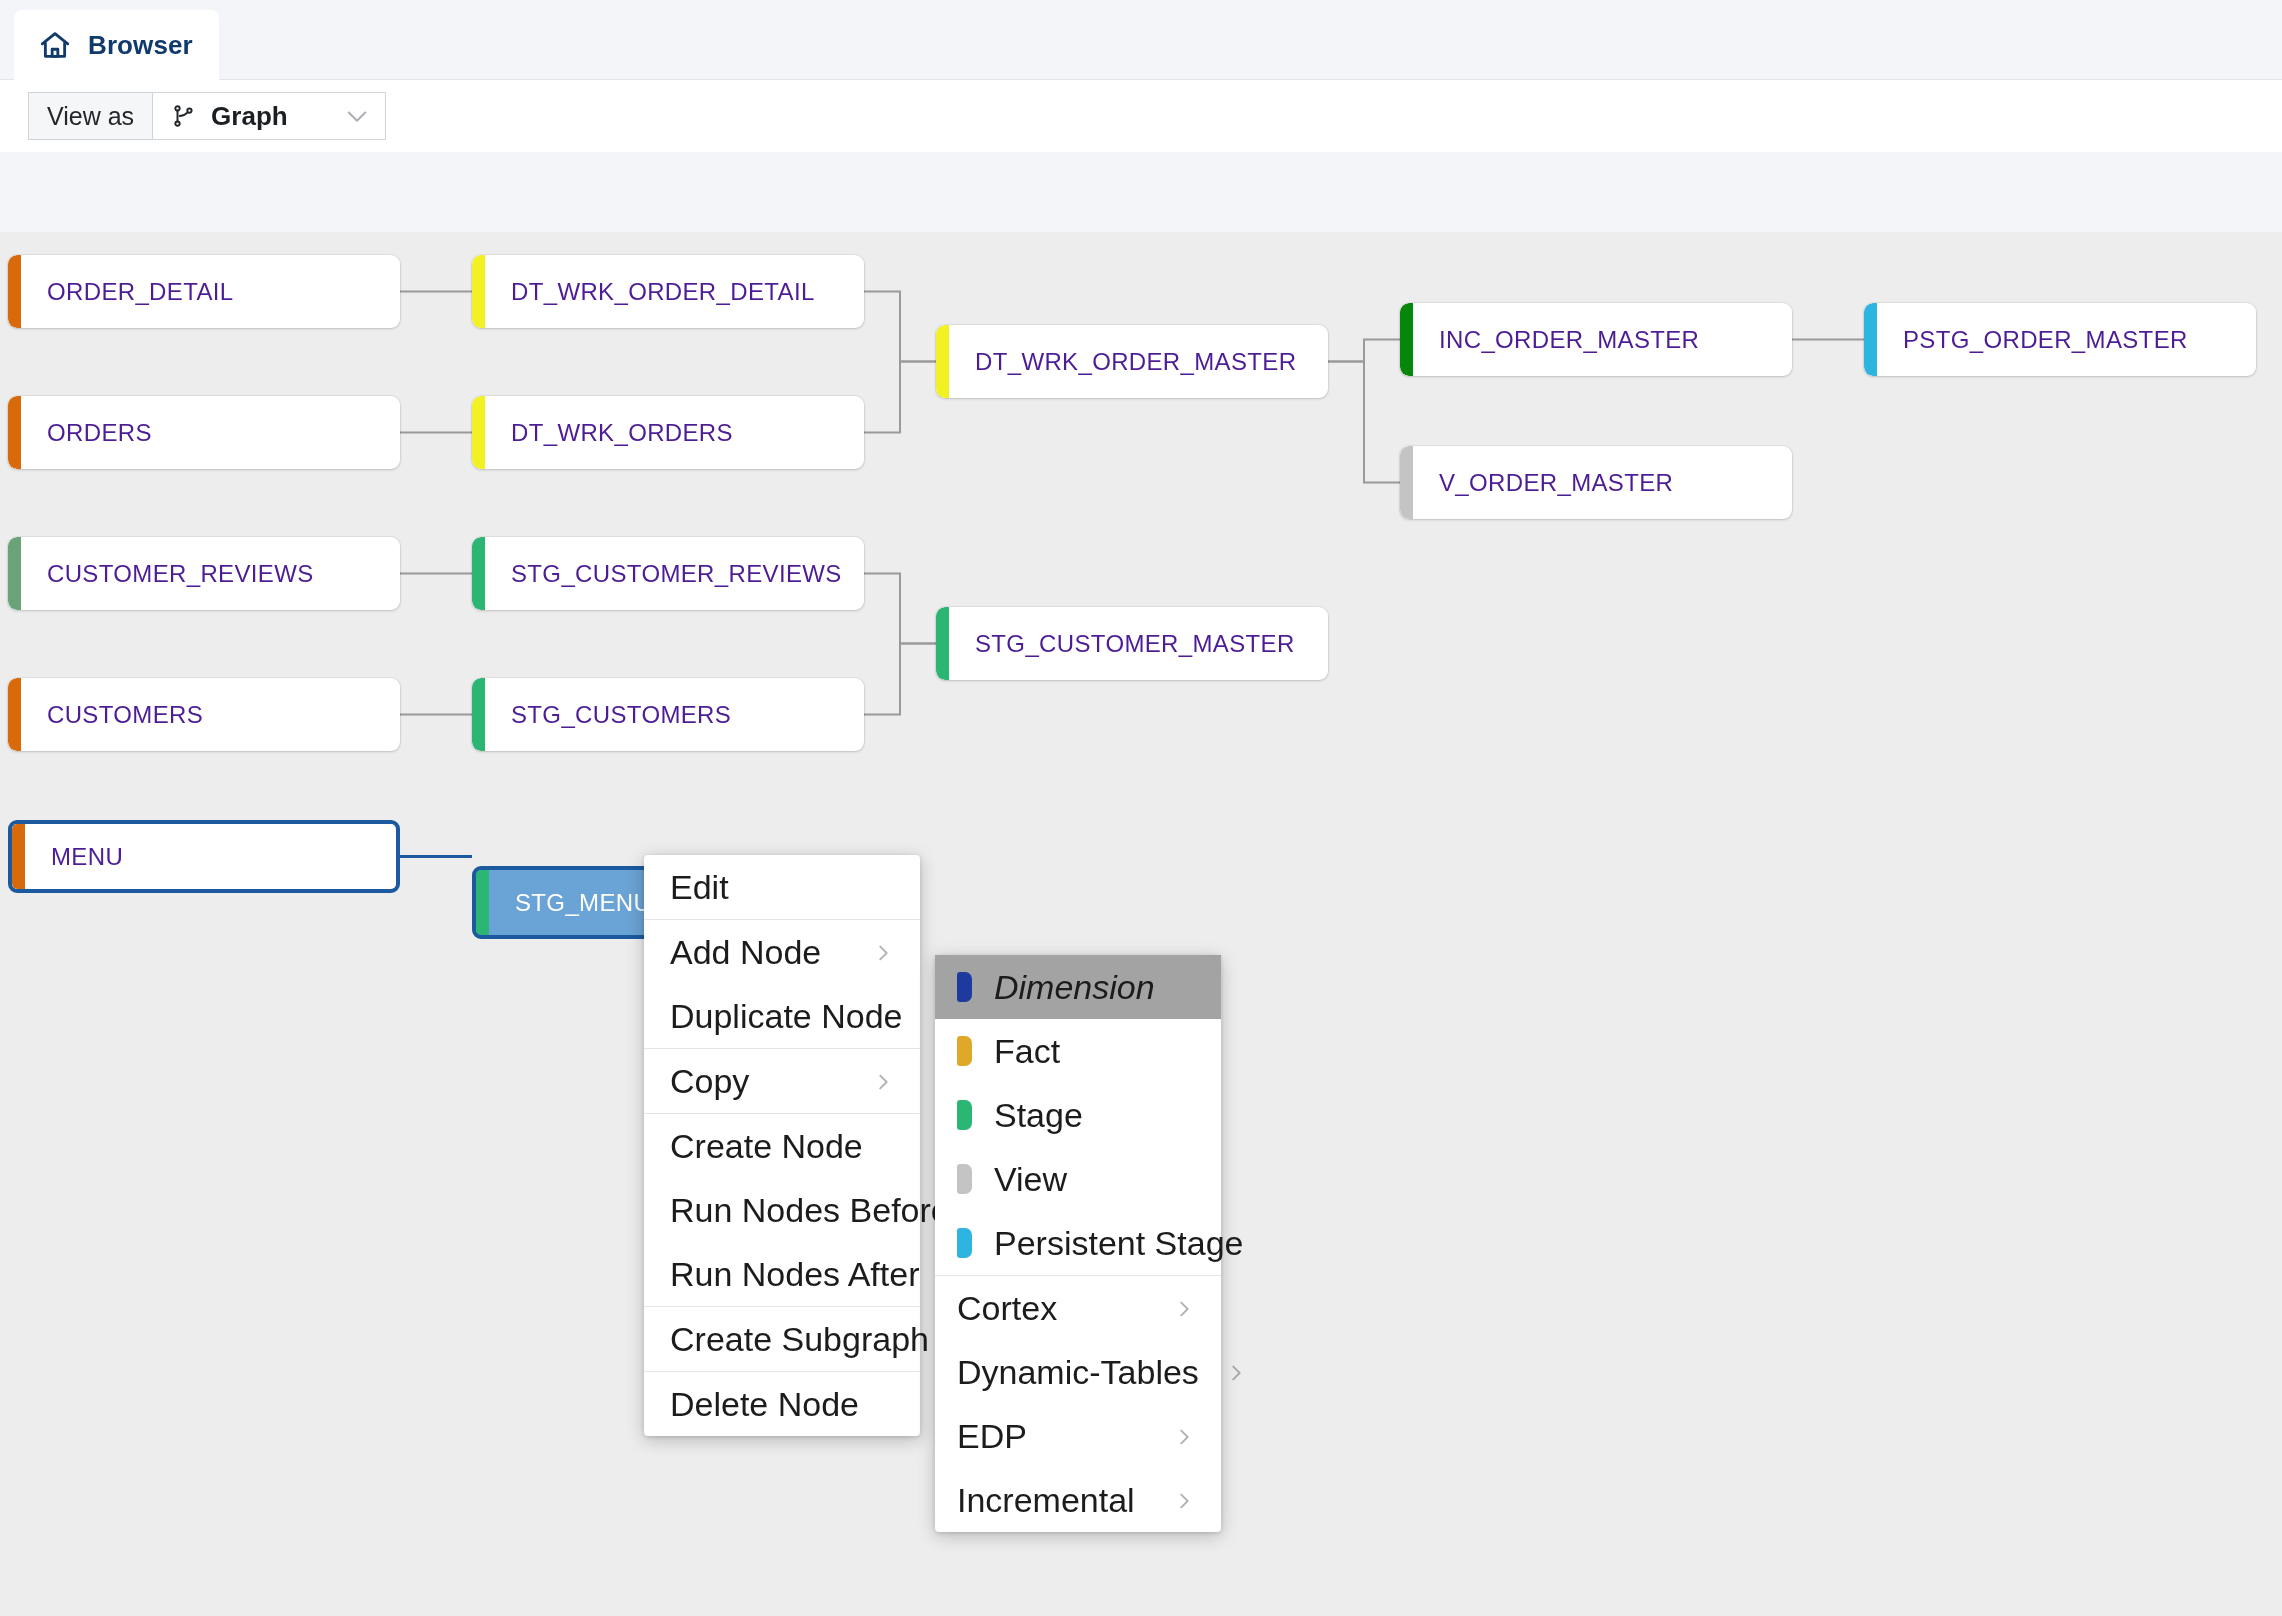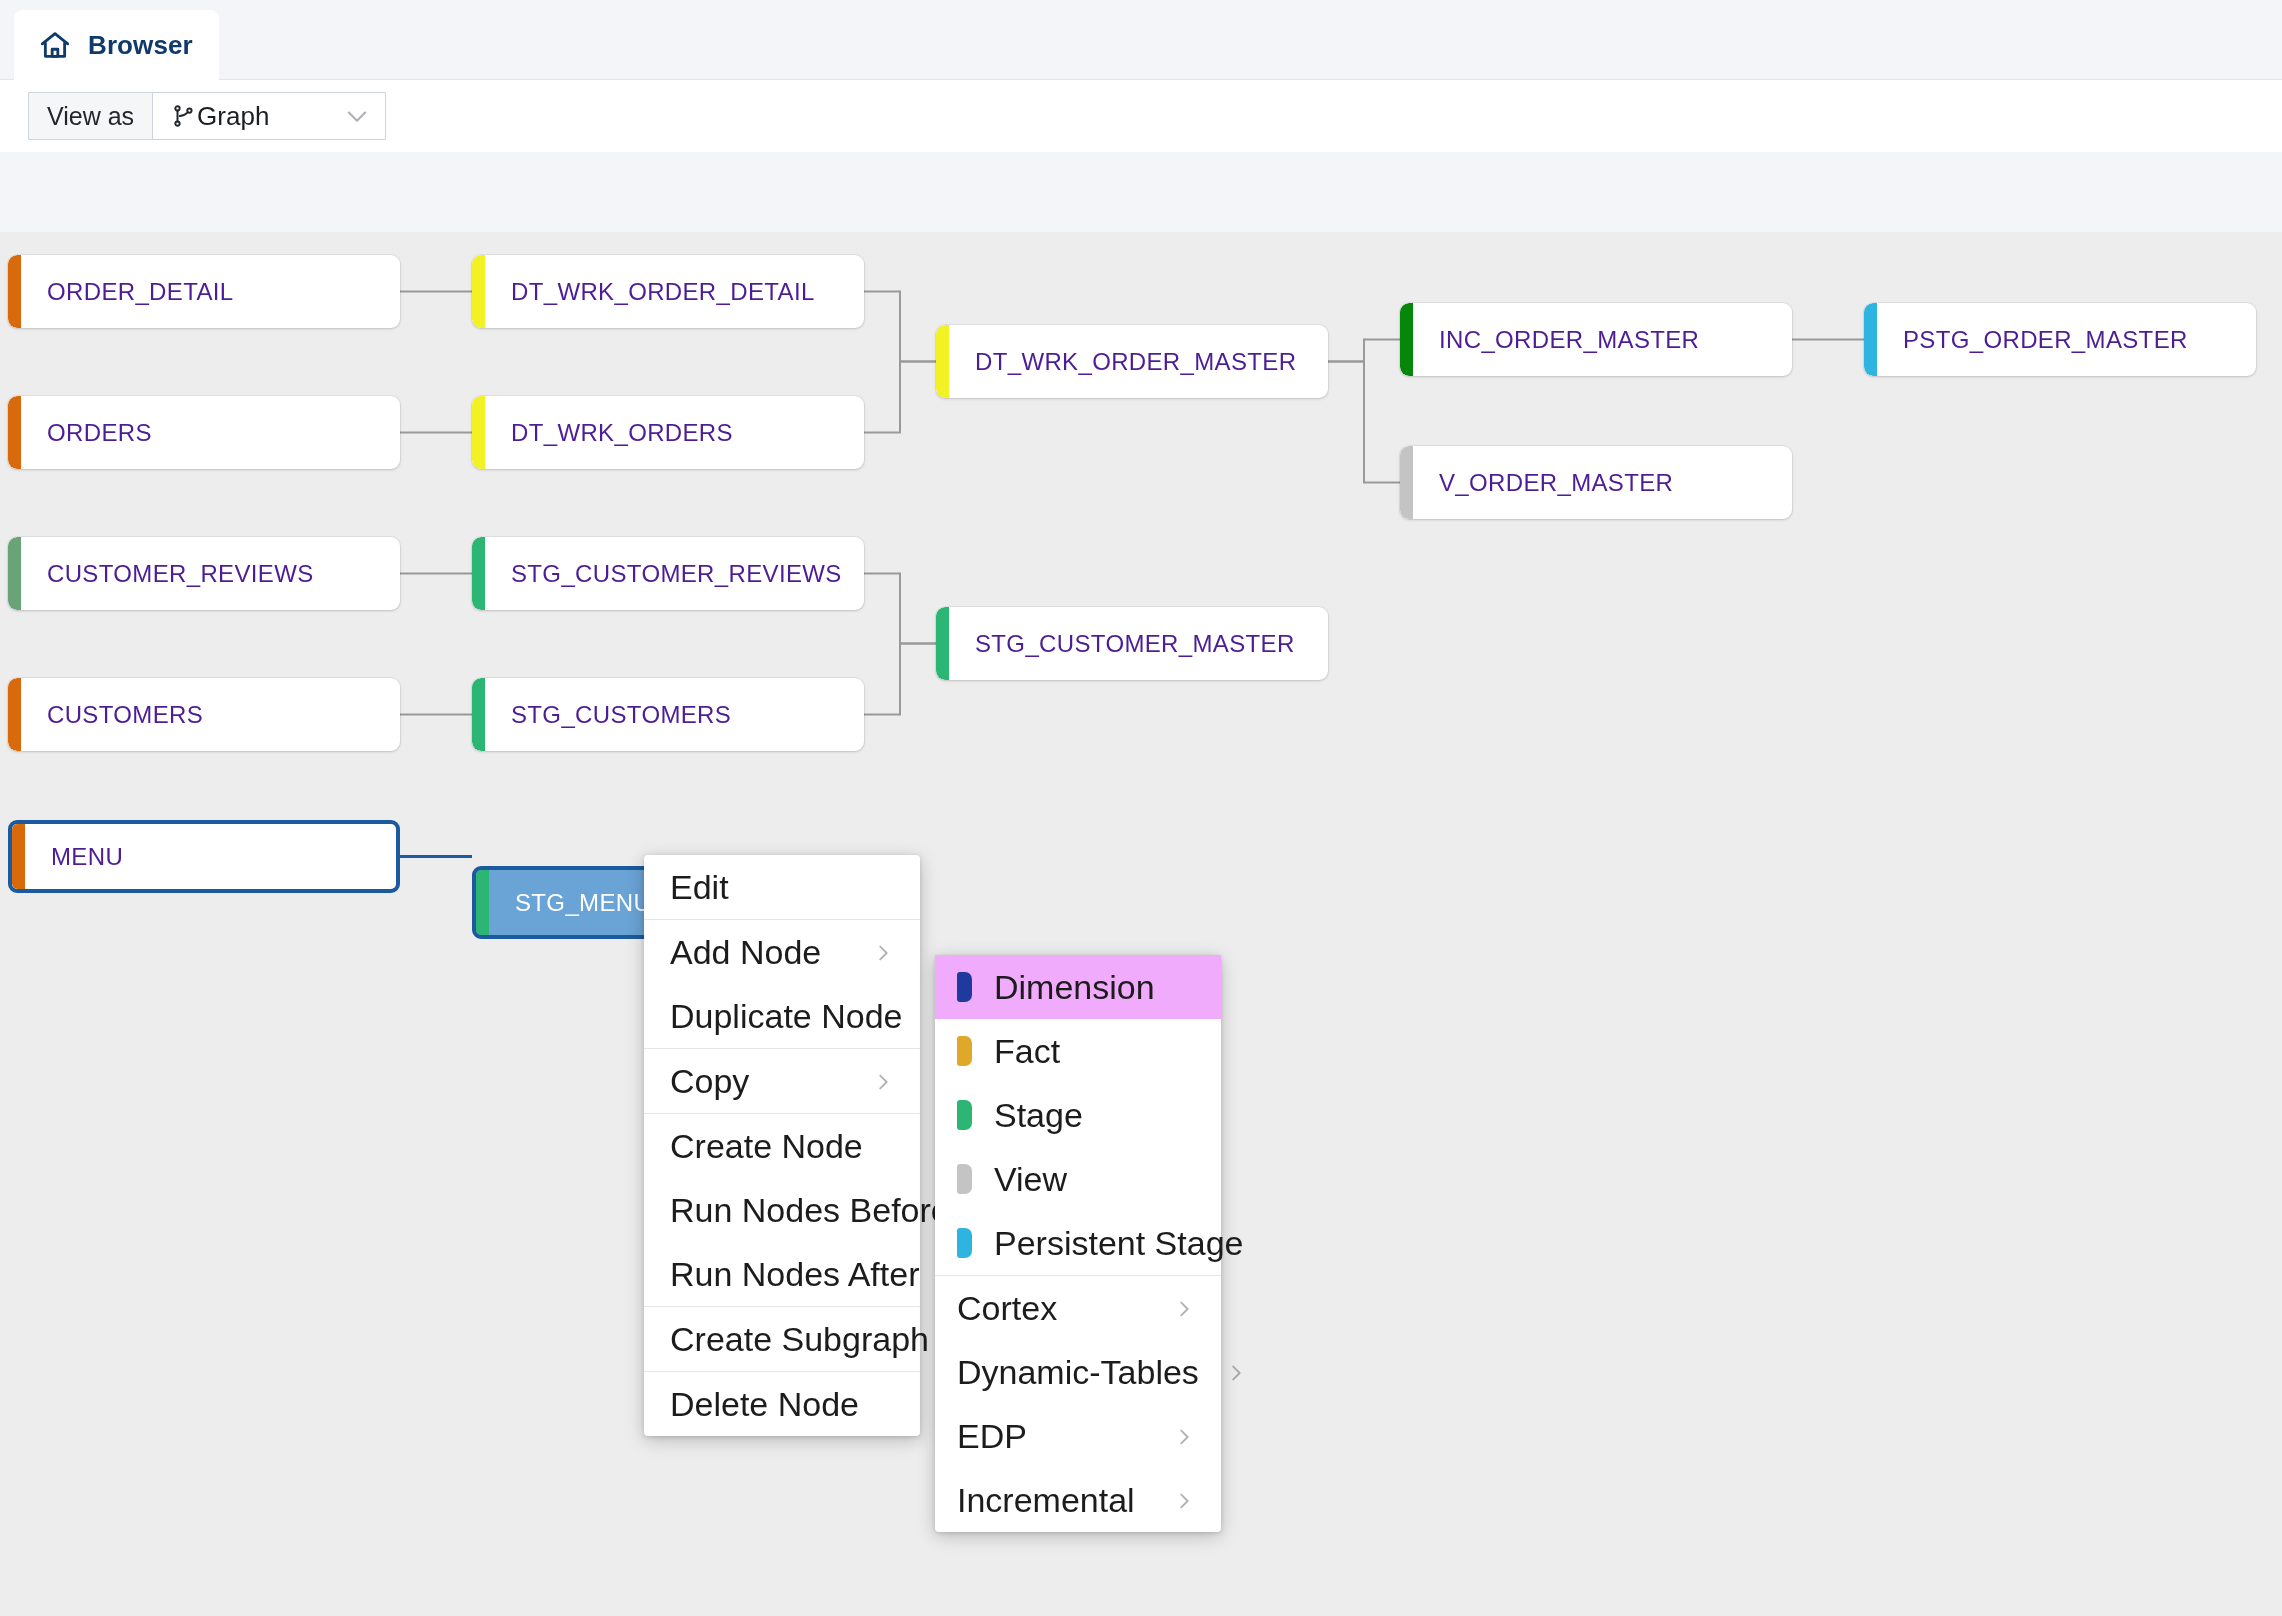--- a/index.html
+++ b/index.html
@@ -46,24 +46,25 @@
     background: #22c55e;
   }
   .viewas-label {
     display: flex; align-items: center;
     padding: 0 18px;
     background: #f5f6f8;
     border-right: 1px solid #cfd4da;
     font-size: 25px; color: #23272b;
   }
   .viewas-select {
-    display: flex; align-items: center; 
+    display: flex; align-items: center; gap: 14px;
     padding: 0 14px 0 18px;
     min-width: 232px;
     background: #ffffff;
+    font-weight: bold;
   }
   .graph-icon { width: 26px; height: 26px; display: block; flex: none; }
   .viewas-value { font-size: 26px; color: #1b1f23; flex: 1; }
   .chev-down { width: 28px; height: 28px; display: block; opacity: .55; }
 
   
   .strip {
     position: absolute; left: 0; top: 152px; width: 2282px; height: 80px;
     background: #f3f5f9;
   }
@@ -123,21 +124,21 @@
     display: flex; align-items: center;
     height: 64px;
     padding: 0 26px 0 26px;
     font-size: 34px;
     color: #1c1c1c;
     white-space: nowrap;
     cursor: default;
   }
   .mitem .mtext { flex: 1; }
   .mitem .arrow { width: 22px; height: 22px; opacity: .45; margin-left: 26px; }
-  .mitem.highlight { background: #f0abfc; }
+  .mitem.highlight { background: #a3a3a3; font-style: italic; }
   .menu-main { left: 644px; top: 855px; width: 276px; }
   .menu-main .mitem { height: 64px; }
 
   .submenu { left: 935px; top: 955px; width: 286px; }
   .submenu .mitem { height: 64px; padding-left: 22px; }
   .chip {
     width: 15px; height: 30px; border-radius: 3px 7px 7px 3px;
     flex: none; margin-right: 22px;
   }
 </style>

